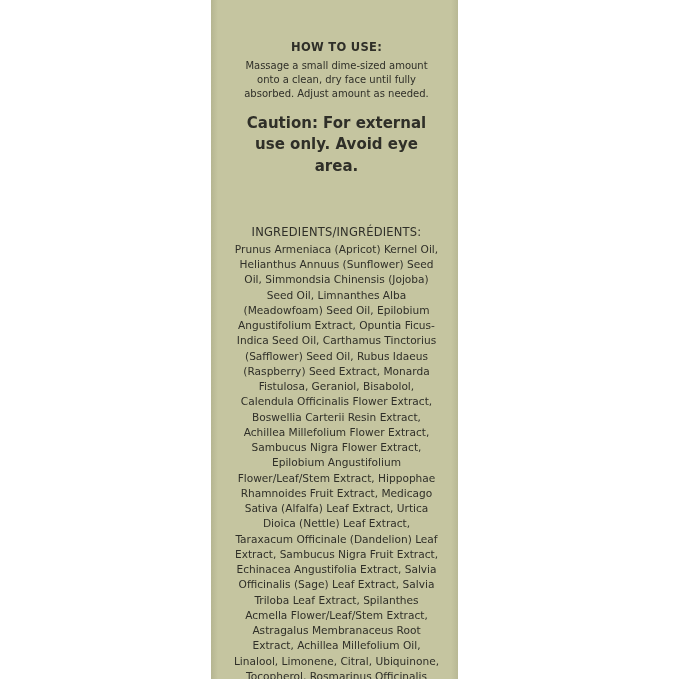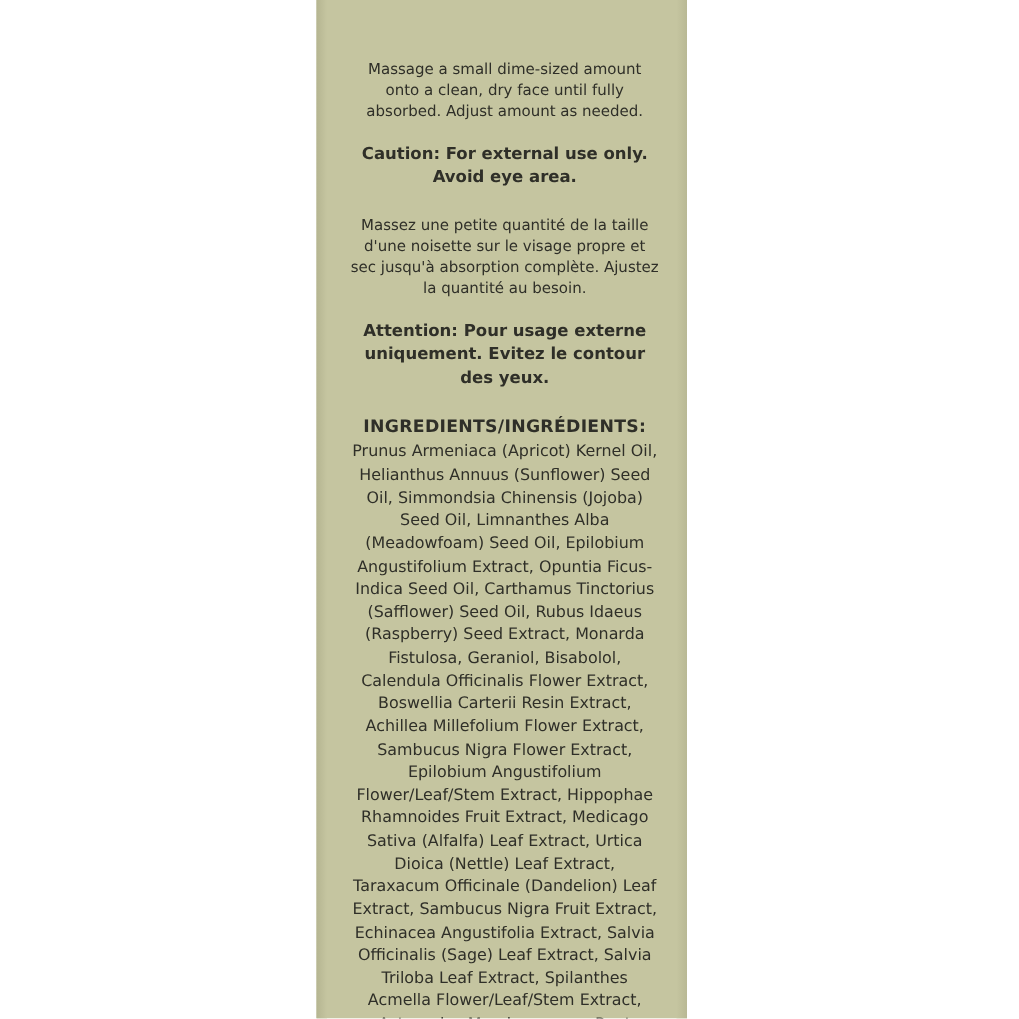--- a/index.html
+++ b/index.html
@@ -59,67 +59,66 @@
     letter-spacing: 0.3px;
     margin: 0 0 3px 0;
     line-height: 1.35;
   }
   .body-text {
     font-size: 10px;
     line-height: 1.42;
     margin: 0;
   }
   .caution {
-    font-size: 11px;
+    font-size: 15px;
     font-weight: bold;
     line-height: 1.42;
     margin: 0;
   }
   .block {
     margin-bottom: 0;
   }
   .gap-lg { height: 18px; }
   .gap-md { height: 12px; }
   .ing-title {
-    font-weight: bold;
+    font-weight: normal;
     font-size: 11.5px;
     letter-spacing: 0.2px;
     margin: 0 0 3px 0;
   }
   .ing-text {
     font-size: 10.6px;
     line-height: 1.44;
     margin: 0;
     text-align: center;
   }
 </style>
 </head>
 <body>
 
 <div id="page">
   <div id="label-panel">
     <div class="content">
 
       <div class="block">
+        <p class="sec-title">HOW TO USE:</p>
         <p class="body-text">Massage a small dime-sized amount onto a clean, dry face until fully absorbed. Adjust amount as needed.</p>
       </div>
 
       <div class="gap-md"></div>
 
       <p class="caution">Caution: For external use only. Avoid eye area.</p>
 
       <div class="gap-lg"></div>
 
       <div class="block">
-        <p class="body-text">Massez une petite quantité de la taille d'une noisette sur le visage propre et sec jusqu'à absorption complète. Ajustez la quantité au besoin.</p>
       </div>
 
       <div class="gap-md"></div>
 
-      <p class="caution">Attention: Pour usage externe uniquement. Evitez le contour des yeux.</p>
 
       <div class="gap-lg"></div>
 
       <div class="block">
         <p class="ing-title">INGREDIENTS/INGRÉDIENTS:</p>
         <p class="ing-text">Prunus Armeniaca (Apricot) Kernel Oil, Helianthus Annuus (Sunflower) Seed Oil, Simmondsia Chinensis (Jojoba) Seed Oil, Limnanthes Alba (Meadowfoam) Seed Oil, Epilobium Angustifolium Extract, Opuntia Ficus-Indica Seed Oil, Carthamus Tinctorius (Safflower) Seed Oil, Rubus Idaeus (Raspberry) Seed Extract, Monarda Fistulosa, Geraniol, Bisabolol, Calendula Officinalis Flower Extract, Boswellia Carterii Resin Extract, Achillea Millefolium Flower Extract, Sambucus Nigra Flower Extract,  Epilobium Angustifolium Flower/Leaf/Stem Extract, Hippophae Rhamnoides Fruit Extract, Medicago Sativa (Alfalfa) Leaf Extract, Urtica Dioica (Nettle) Leaf Extract, Taraxacum Officinale (Dandelion) Leaf Extract, Sambucus Nigra Fruit Extract, Echinacea Angustifolia Extract, Salvia Officinalis (Sage) Leaf Extract, Salvia Triloba Leaf Extract, Spilanthes Acmella Flower/Leaf/Stem Extract, Astragalus Membranaceus Root Extract, Achillea Millefolium Oil, Linalool, Limonene, Citral, Ubiquinone, Tocopherol, Rosmarinus Officinalis (Rosemary) Leaf Extract</p>
       </div>
 
     </div>
   </div>

